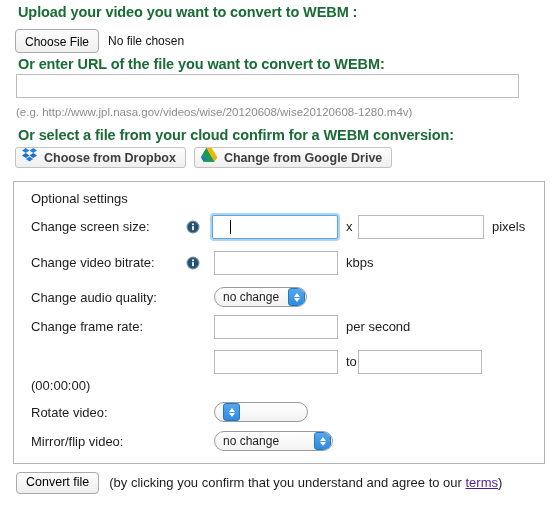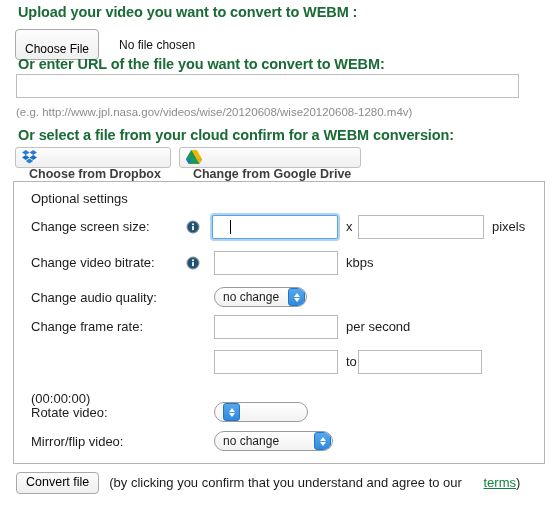--- a/index.html
+++ b/index.html
@@ -35,28 +35,28 @@
     position: absolute; left: 15px; top: 29px;
     display: flex; align-items: center;
   }
   .choose-file-btn {
     font-family: "Liberation Sans", sans-serif;
     font-size: 12px;
     color: #000;
     background: linear-gradient(#fcfcfc, #f0f0f0);
     border: 1px solid #a9a9a9;
     border-radius: 4px;
-    padding: 12px 9px 3px 9px;
+    padding: 5px 9px 3px 9px;
     line-height: 14px;
     cursor: default;
   }
   .no-file-text {
     font-size: 12px;
     color: #111;
-    margin-left: 20px;
+    margin-left: 9px;
     line-height: 14px;
   }
 
   
   .url-head { position: absolute; left: 18px; top: 56px; }
   .url-input {
     position: absolute; left: 16px; top: 74px;
     width: 503px; height: 24px;
     box-sizing: border-box;
     border: 1px solid #bdbdbd;
@@ -74,34 +74,33 @@
     white-space: nowrap;
   }
 
   
   .cloud-head { position: absolute; left: 18px; top: 127px; }
   .cloud-btns {
     position: absolute; left: 15px; top: 147px;
     display: flex; align-items: stretch;
   }
   .cloud-btn {
-    display: flex; align-items: flex-start;
+    display: flex; align-items: flex-end;
     background: linear-gradient(#fdfdfd, #efefef);
     border: 1px solid #c2c2c2;
     border-radius: 3px;
     padding: 2px 9px 2px 6px;
     height: 21px;
     box-sizing: border-box;
     font-family: "Liberation Sans", sans-serif;
     font-size: 12.5px;
     font-weight: bold;
     color: #3d3d3d;
     cursor: default;
     white-space: nowrap;
-    flex-direction: column;
   }
   .cloud-btn + .cloud-btn { margin-left: 8px; }
   .cloud-btn .lbl { margin-left: 7px; }
   .ico { display:block; }
 
   
   .panel {
     position: absolute;
     left: 13px; top: 181px;
     width: 532px; height: 283px;
@@ -211,24 +210,23 @@
     cursor: default;
     float: left;
     margin-right: 10px;
   }
   .footer-text {
     font-size: 13px;
     color: #1c1c1c;
     line-height: 22px;
   }
   .terms-link {
-    color: #15803d;
+    color: #4c1d95;
     text-decoration: underline;
     cursor: pointer;
-    margin-left: 18px;
   }
   .caret {
     position: absolute;
     width: 1px; height: 14px;
     background: #000;
     left: 216px; top: 6px;
   }
 </style>
 </head>
 <body>
@@ -328,21 +326,21 @@
         <input class="tinput" type="text" style="left: 200px; width: 124px;" value="">
         <span class="unit" style="left:332px;">per second</span>
       </div>
 
       <div class="row" style="top:167px;">
         <input class="tinput" type="text" style="left: 200px; width: 124px;" value="">
         <span class="unit" style="left:332px;">to</span>
         <input class="tinput" type="text" style="left: 344px; width: 124px;" value="">
       </div>
 
-      <div class="paren-note" style="top:196px;margin-top:13px;">(00:00:00)</div>
+      <div class="paren-note" style="top:196px;">(00:00:00)</div>
 
       <div class="row" style="top:218px;">
         <span class="lab">Rotate video:</span>
         <div class="sel" style="left:200px; width:94px;">
           <span class="stepper">
             <span class="ar up"></span>
               <span class="ar dn"></span>
           </span>
         </div>
       </div>

